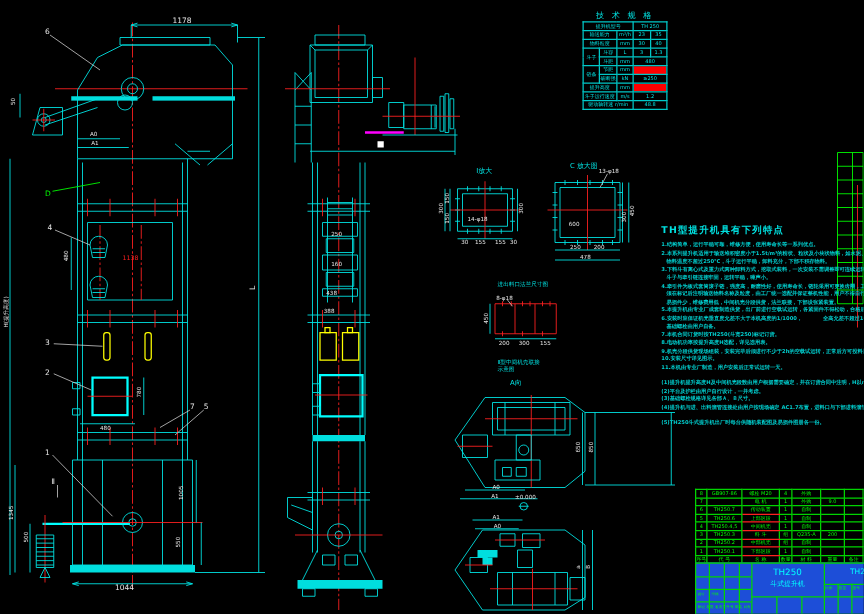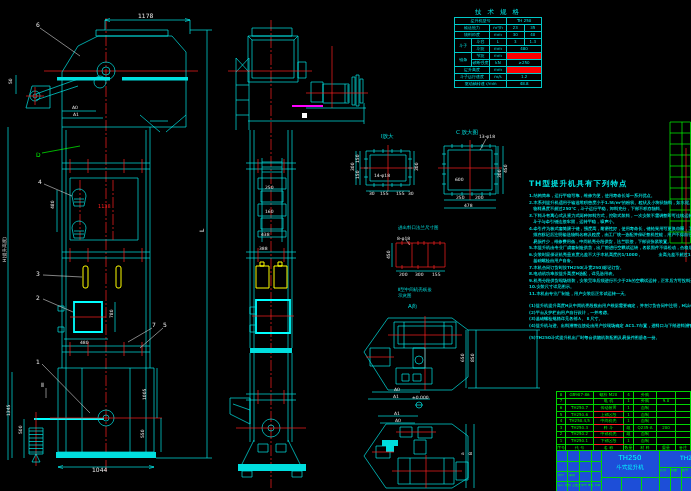--- a/index.html
+++ b/index.html
@@ -457,21 +457,21 @@
     <line x1="670" y1="188" x2="690.5" y2="188"></line>
       <line x1="670" y1="199" x2="690.5" y2="199"></line>
     <line x1="670" y1="210" x2="690.5" y2="210"></line>
       <line x1="670" y1="221" x2="690.5" y2="221"></line>
     <line x1="670" y1="232" x2="690.5" y2="232"></line>
       <line x1="670" y1="243" x2="690.5" y2="243"></line>
   </g>
   <line class="sr" x1="686" y1="148" x2="686" y2="262"></line>
 </svg>
 
-<table class="spec abs" style="left:454px;top:8px;width:88px;">
+<table class="spec abs" style="left:466px;top:8px;width:68px;">
   <tbody>
       <tr class="tt">
         <td colspan="5">技 术 规 格</td>
       </tr>
   <tr>
         <td colspan="3">提升机型号</td>
       <td colspan="2">TH 250</td>
       </tr>
   <tr>
         <td colspan="2">输送能力</td>

